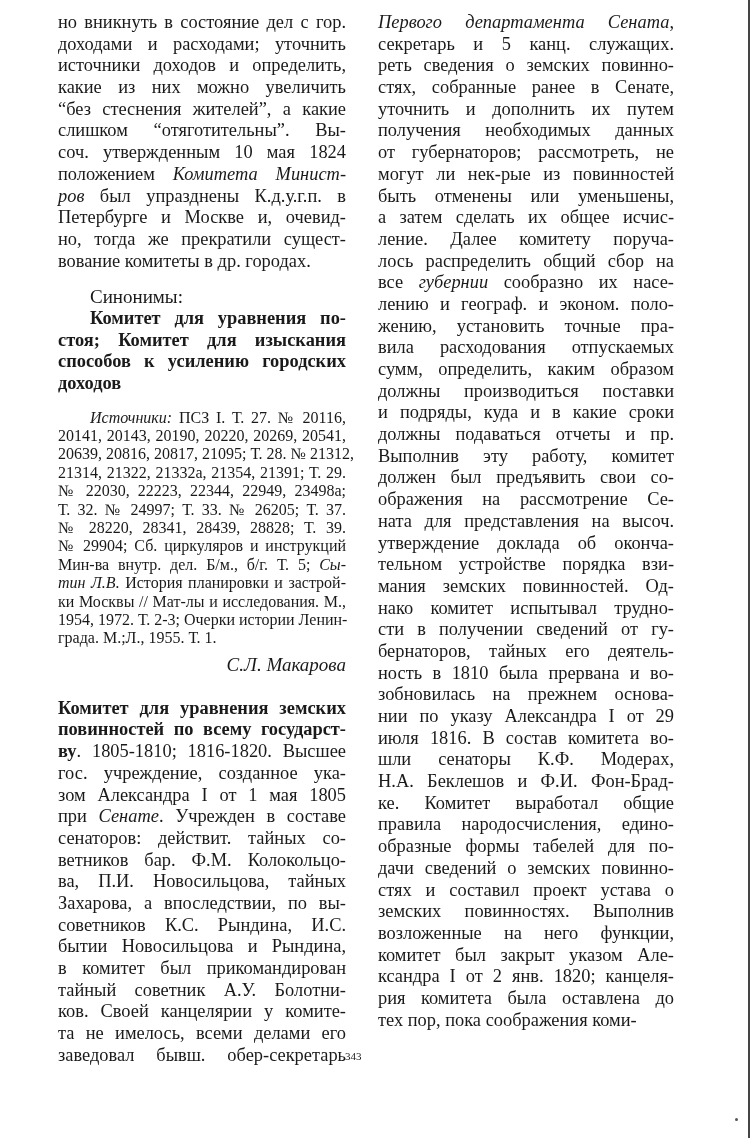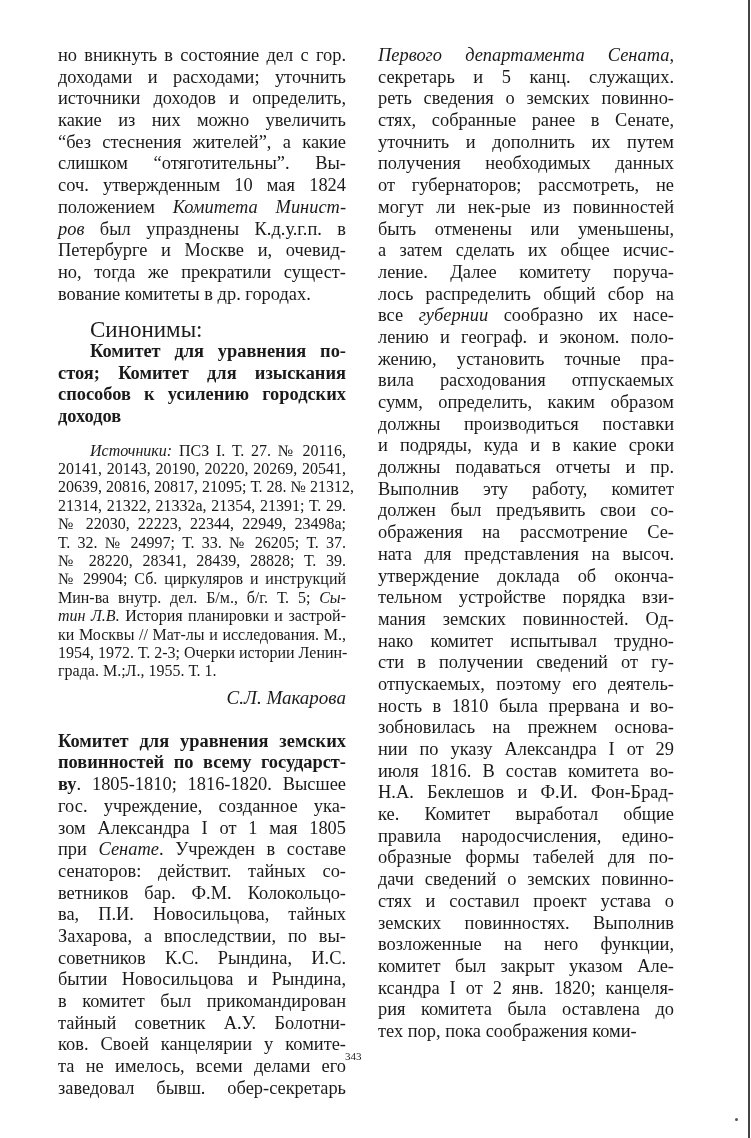--- a/index.html
+++ b/index.html
@@ -5,38 +5,38 @@
   html, body { margin: 0; padding: 0; }
   body {
     width: 751px; height: 1138px;
     background: #ffffff;
     position: relative;
     overflow: hidden;
     font-family: "Liberation Serif", "DejaVu Serif", serif;
     color: #1a1a1a;
   }
   .page { position: absolute; left: 0; top: 0; width: 751px; height: 1138px; }
-  .col { position: absolute; top: 45px; }
+  .col { position: absolute; top: 12px; }
   .col-left { left: 58px; width: 288px; }
   .col-right { left: 378px; width: 296px; }
   .ln {
     display: block;
     font-size: 18.4px;
     line-height: 21.7px;
     height: 21.7px;
     white-space: nowrap;
     text-align: justify;
     text-align-last: justify;
     overflow: visible;
   }
   .ln.last { text-align-last: left; }
   .ln.indent { padding-left: 32px; }
   .gap { display: block; height: 14px; }
   .gap-lg { display: block; height: 24px; }
-  .syn-label { font-size: 23px; line-height: 21.7px; display: block; padding-left: 32px; }
+  .syn-label { font-size: 19px; line-height: 21.7px; display: block; padding-left: 32px; }
   .syn .ln { font-weight: bold; }
   .src .ln { font-size: 16px; line-height: 18.4px; height: 18.4px; }
   .i { font-style: italic; }
   .b { font-weight: bold; }
   .author {
     display: block; text-align: right;
     font-style: italic; font-size: 19px; line-height: 18px;
   }
   .page-number {
     position: absolute; left: 345px; top: 1050px;
@@ -145,25 +145,26 @@
         <span class="ln"><span>должны подаваться отчеты и пр.</span></span>
         <span class="ln"><span>Выполнив эту работу, комитет</span></span>
         <span class="ln"><span>должен был предъявить свои со-</span></span>
         <span class="ln"><span>ображения на рассмотрение Се-</span></span>
         <span class="ln"><span>ната для представления на высоч.</span></span>
         <span class="ln"><span>утверждение доклада об оконча-</span></span>
         <span class="ln"><span>тельном устройстве порядка взи-</span></span>
         <span class="ln"><span>мания земских повинностей. Од-</span></span>
         <span class="ln"><span>нако комитет испытывал трудно-</span></span>
         <span class="ln"><span>сти в получении сведений от гу-</span></span>
-        <span class="ln"><span>отпускаемых, поэтому его деятель-</span></span>
+        <span class="ln"><span>бернаторов, тайных его деятель-</span></span>
         <span class="ln"><span>ность в 1810 была прервана и во-</span></span>
         <span class="ln"><span>зобновилась на прежнем основа-</span></span>
         <span class="ln"><span>нии по указу Александра I от 29</span></span>
         <span class="ln"><span>июля 1816. В состав комитета во-</span></span>
+        <span class="ln"><span>шли сенаторы К.Ф. Модерах,</span></span>
         <span class="ln"><span>Н.А. Беклешов и Ф.И. Фон-Брад-</span></span>
         <span class="ln"><span>ке. Комитет выработал общие</span></span>
         <span class="ln"><span>правила народосчисления, едино-</span></span>
         <span class="ln"><span>образные формы табелей для по-</span></span>
         <span class="ln"><span>дачи сведений о земских повинно-</span></span>
         <span class="ln"><span>стях и составил проект устава о</span></span>
         <span class="ln"><span>земских повинностях. Выполнив</span></span>
         <span class="ln"><span>возложенные на него функции,</span></span>
         <span class="ln"><span>комитет был закрыт указом Але-</span></span>
         <span class="ln"><span>ксандра I от 2 янв. 1820; канцеля-</span></span>

